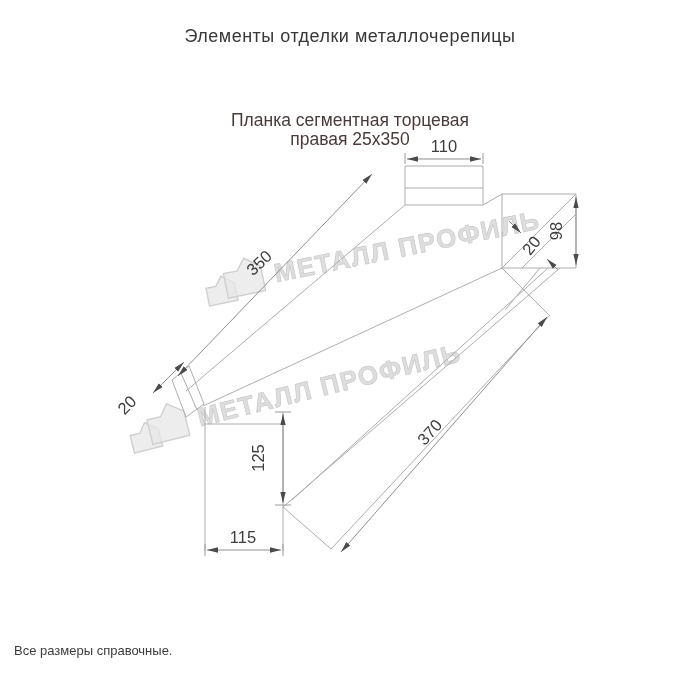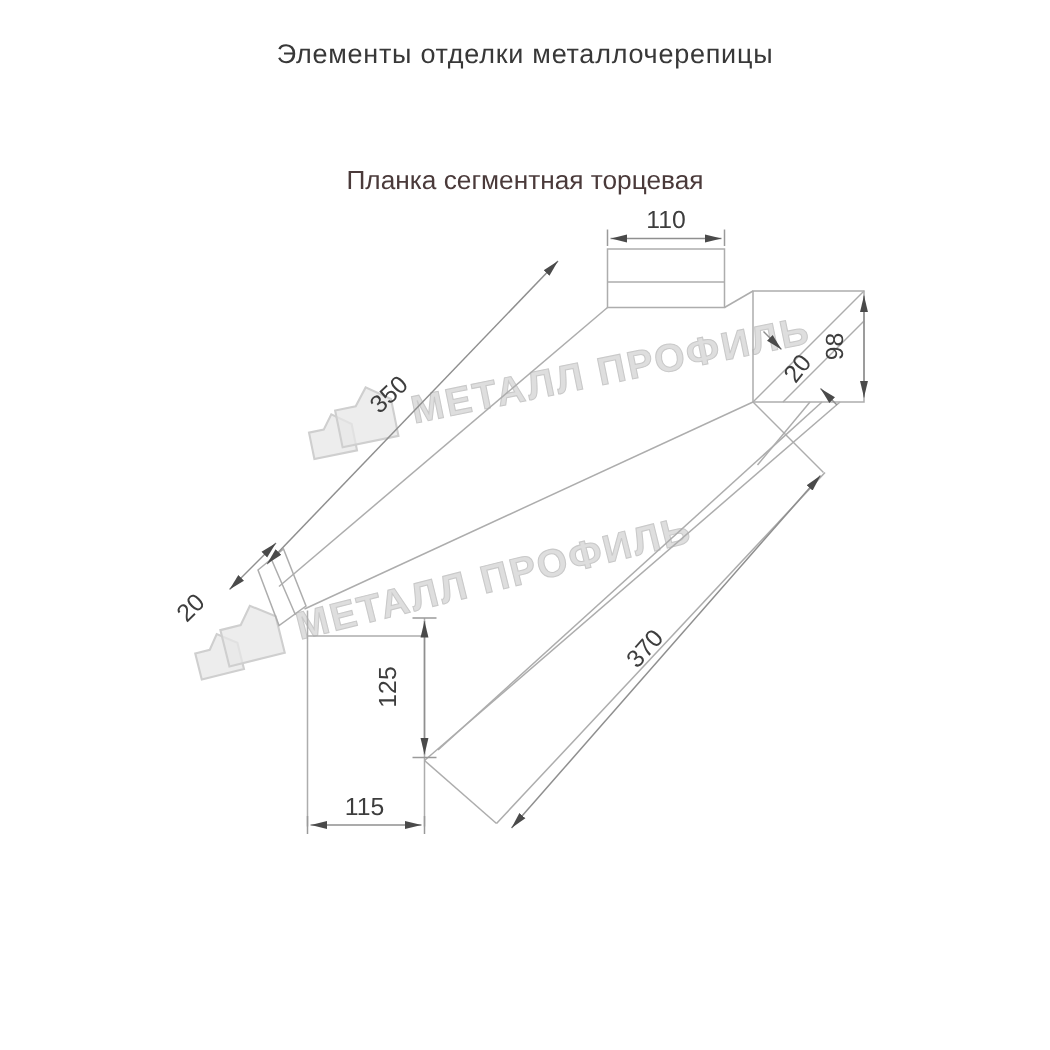--- a/index.html
+++ b/index.html
@@ -31,20 +31,21 @@
   .ext{stroke:#9a9a9a;stroke-width:1;fill:none;}
   .house{fill:#e7e7e7;stroke:#cfcfcf;stroke-width:1.4;fill-opacity:.75;}
 </style>
 </head>
 <body>
 
 <div class="title">Элементы отделки металлочерепицы</div>
 
 <div class="subtitle">
   <div>Планка сегментная торцевая</div>
+  <div>правая 25x350</div>
 </div>
 
 <svg class="drawing" width="700" height="700" viewBox="0 0 700 700">
   <defs>
     <marker id="ah" viewBox="0 0 10 6" refX="10" refY="3" markerWidth="11" markerHeight="7" markerUnits="userSpaceOnUse" orient="auto-start-reverse">
       <path d="M0,0.6 L10,3 L0,5.4 z" fill="#4a4a4a"></path>
     </marker>
   </defs>
 
   <g transform="translate(210,308) rotate(-11.5)">
@@ -124,13 +125,14 @@
 
   <g>
     <line class="ext" x1="205" y1="544" x2="205" y2="556"></line>
     <line class="ext" x1="283" y1="544" x2="283" y2="556"></line>
     <line class="dimline" x1="207" y1="550" x2="281" y2="550" marker-start="url(#ah)" marker-end="url(#ah)"></line>
     <text class="dim" x="243" y="543" text-anchor="middle">115</text>
   </g>
 </svg>
 
 <div class="footer">
+  <div>Все размеры справочные.</div>
 </div>
 
 </body></html>

